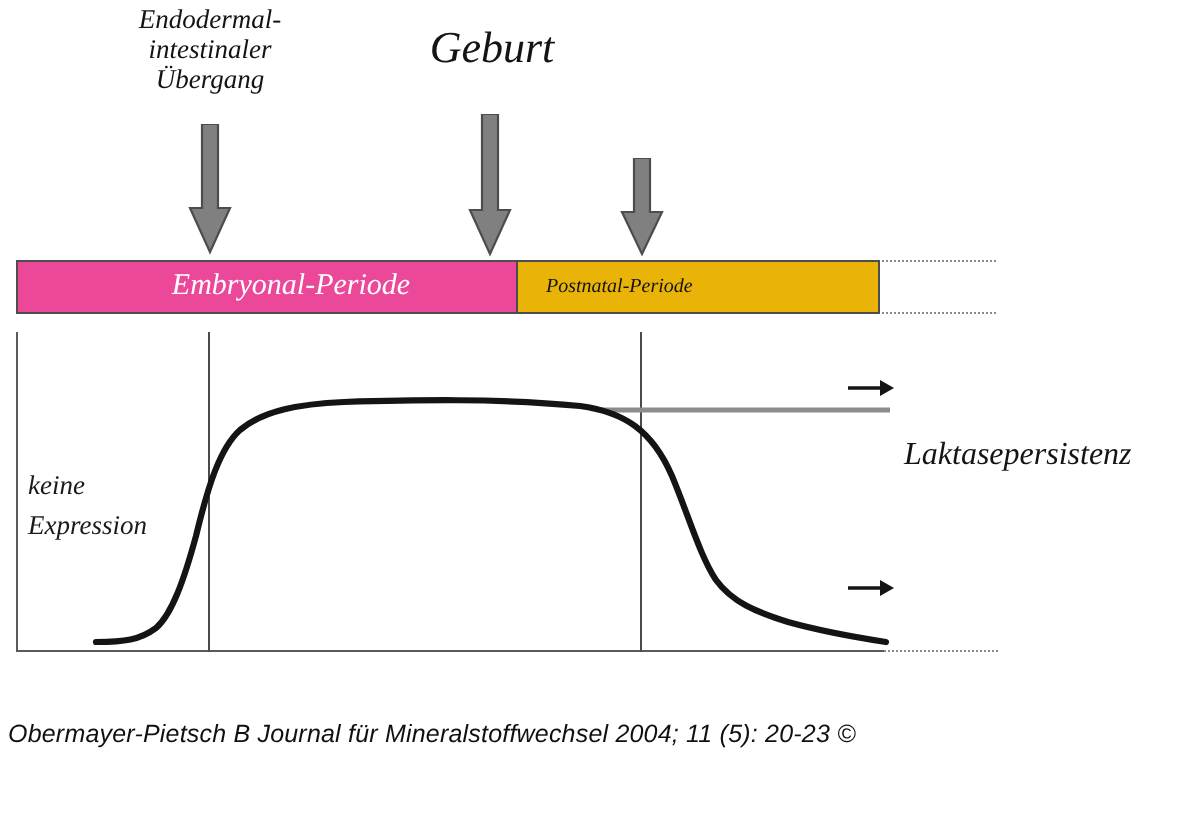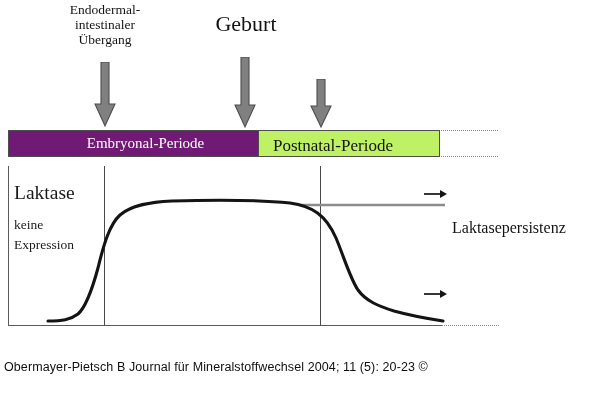--- a/index.html
+++ b/index.html
@@ -9,20 +9,21 @@
     background: #ffffff;
   }
   #figure {
     position: relative;
     width: 600px;
     height: 420px;
     background: #ffffff;
     overflow: hidden;
     font-family: "Liberation Serif", "DejaVu Serif", serif;
     color: #1a1a1a;
+    font-style: italic;
   }
   .abs { position: absolute; }
 
   
   .anno-label {
     text-align: center;
     line-height: 1.12;
     color: #141414;
     white-space: pre-line;
   }
@@ -46,39 +47,39 @@
   #period-bar {
     left: 8px; top: 130px;
     width: 432px; height: 27px;
     border: 1px solid #4d4d4d;
     box-sizing: border-box;
     display: flex;
     background: #ffffff;
   }
   #period-embryonal {
     width: 250px;
-    background: #701a75;
+    background: #ec4899;
     color: #ffffff;
     border-right: 1px solid #4d4d4d;
     box-sizing: border-box;
     display: flex;
     align-items: center;
     justify-content: center;
     font-size: 15px;
     padding-left: 24px;
   }
   #period-postnatal {
     flex: 1 1 auto;
-    background: #bef264;
+    background: #eab308;
     color: #141414;
     display: flex;
-    align-items: flex-end;
+    align-items: center;
     padding-left: 14px;
     box-sizing: border-box;
-    font-size: 17px;
+    font-size: 10px;
   }
   
   .bar-dots {
     left: 441px;
     width: 57px;
     height: 0;
     border-top: 1.5px dotted #8a8a8a;
   }
   #bar-dots-top    { top: 130px; }
   #bar-dots-bottom { top: 156px; }
@@ -107,21 +108,21 @@
   }
   #guide-endodermal { left: 104px; }
   #guide-abstill    { left: 320px; }
 
   
   #text-laktase {
     left: 14px; top: 182px;
     font-size: 19.5px;
   }
   #text-keine-expression {
-    left: 14px; top: 215px;
+    left: 14px; top: 233px;
     font-size: 13.5px;
     line-height: 1.45;
     white-space: pre-line;
   }
 
   
   .side-label {
     font-size: 16px;
     color: #141414;
     white-space: nowrap;
@@ -190,21 +191,20 @@
              C 86,307 92,290 98,268
              C 104,243 110,224 120,215
              C 132,205 150,202 172,201
              C 206,200 250,199 290,203
              C 312,206 326,215 336,238
              C 344,257 350,278 358,290
              C 366,301 378,306 394,311
              C 412,316 430,319 443,321" fill="none" stroke="#141414" stroke-width="3.1" stroke-linecap="round"></path>
   </svg>
 
-  <div class="abs" id="text-laktase">Laktase</div>
   <div class="abs" id="text-keine-expression">keine
 Expression</div>
 
   <svg class="abs" style="left:424px; top:188px;" width="24" height="12" viewBox="0 0 24 12">
     <line x1="0" y1="6" x2="17" y2="6" stroke="#141414" stroke-width="1.7"></line>
     <polygon points="16,2 23,6 16,10" fill="#141414"></polygon>
   </svg>
   <div class="abs side-label" id="label-persistenz">Laktasepersistenz</div>
 
   <svg class="abs" style="left:424px; top:288px;" width="24" height="12" viewBox="0 0 24 12">

